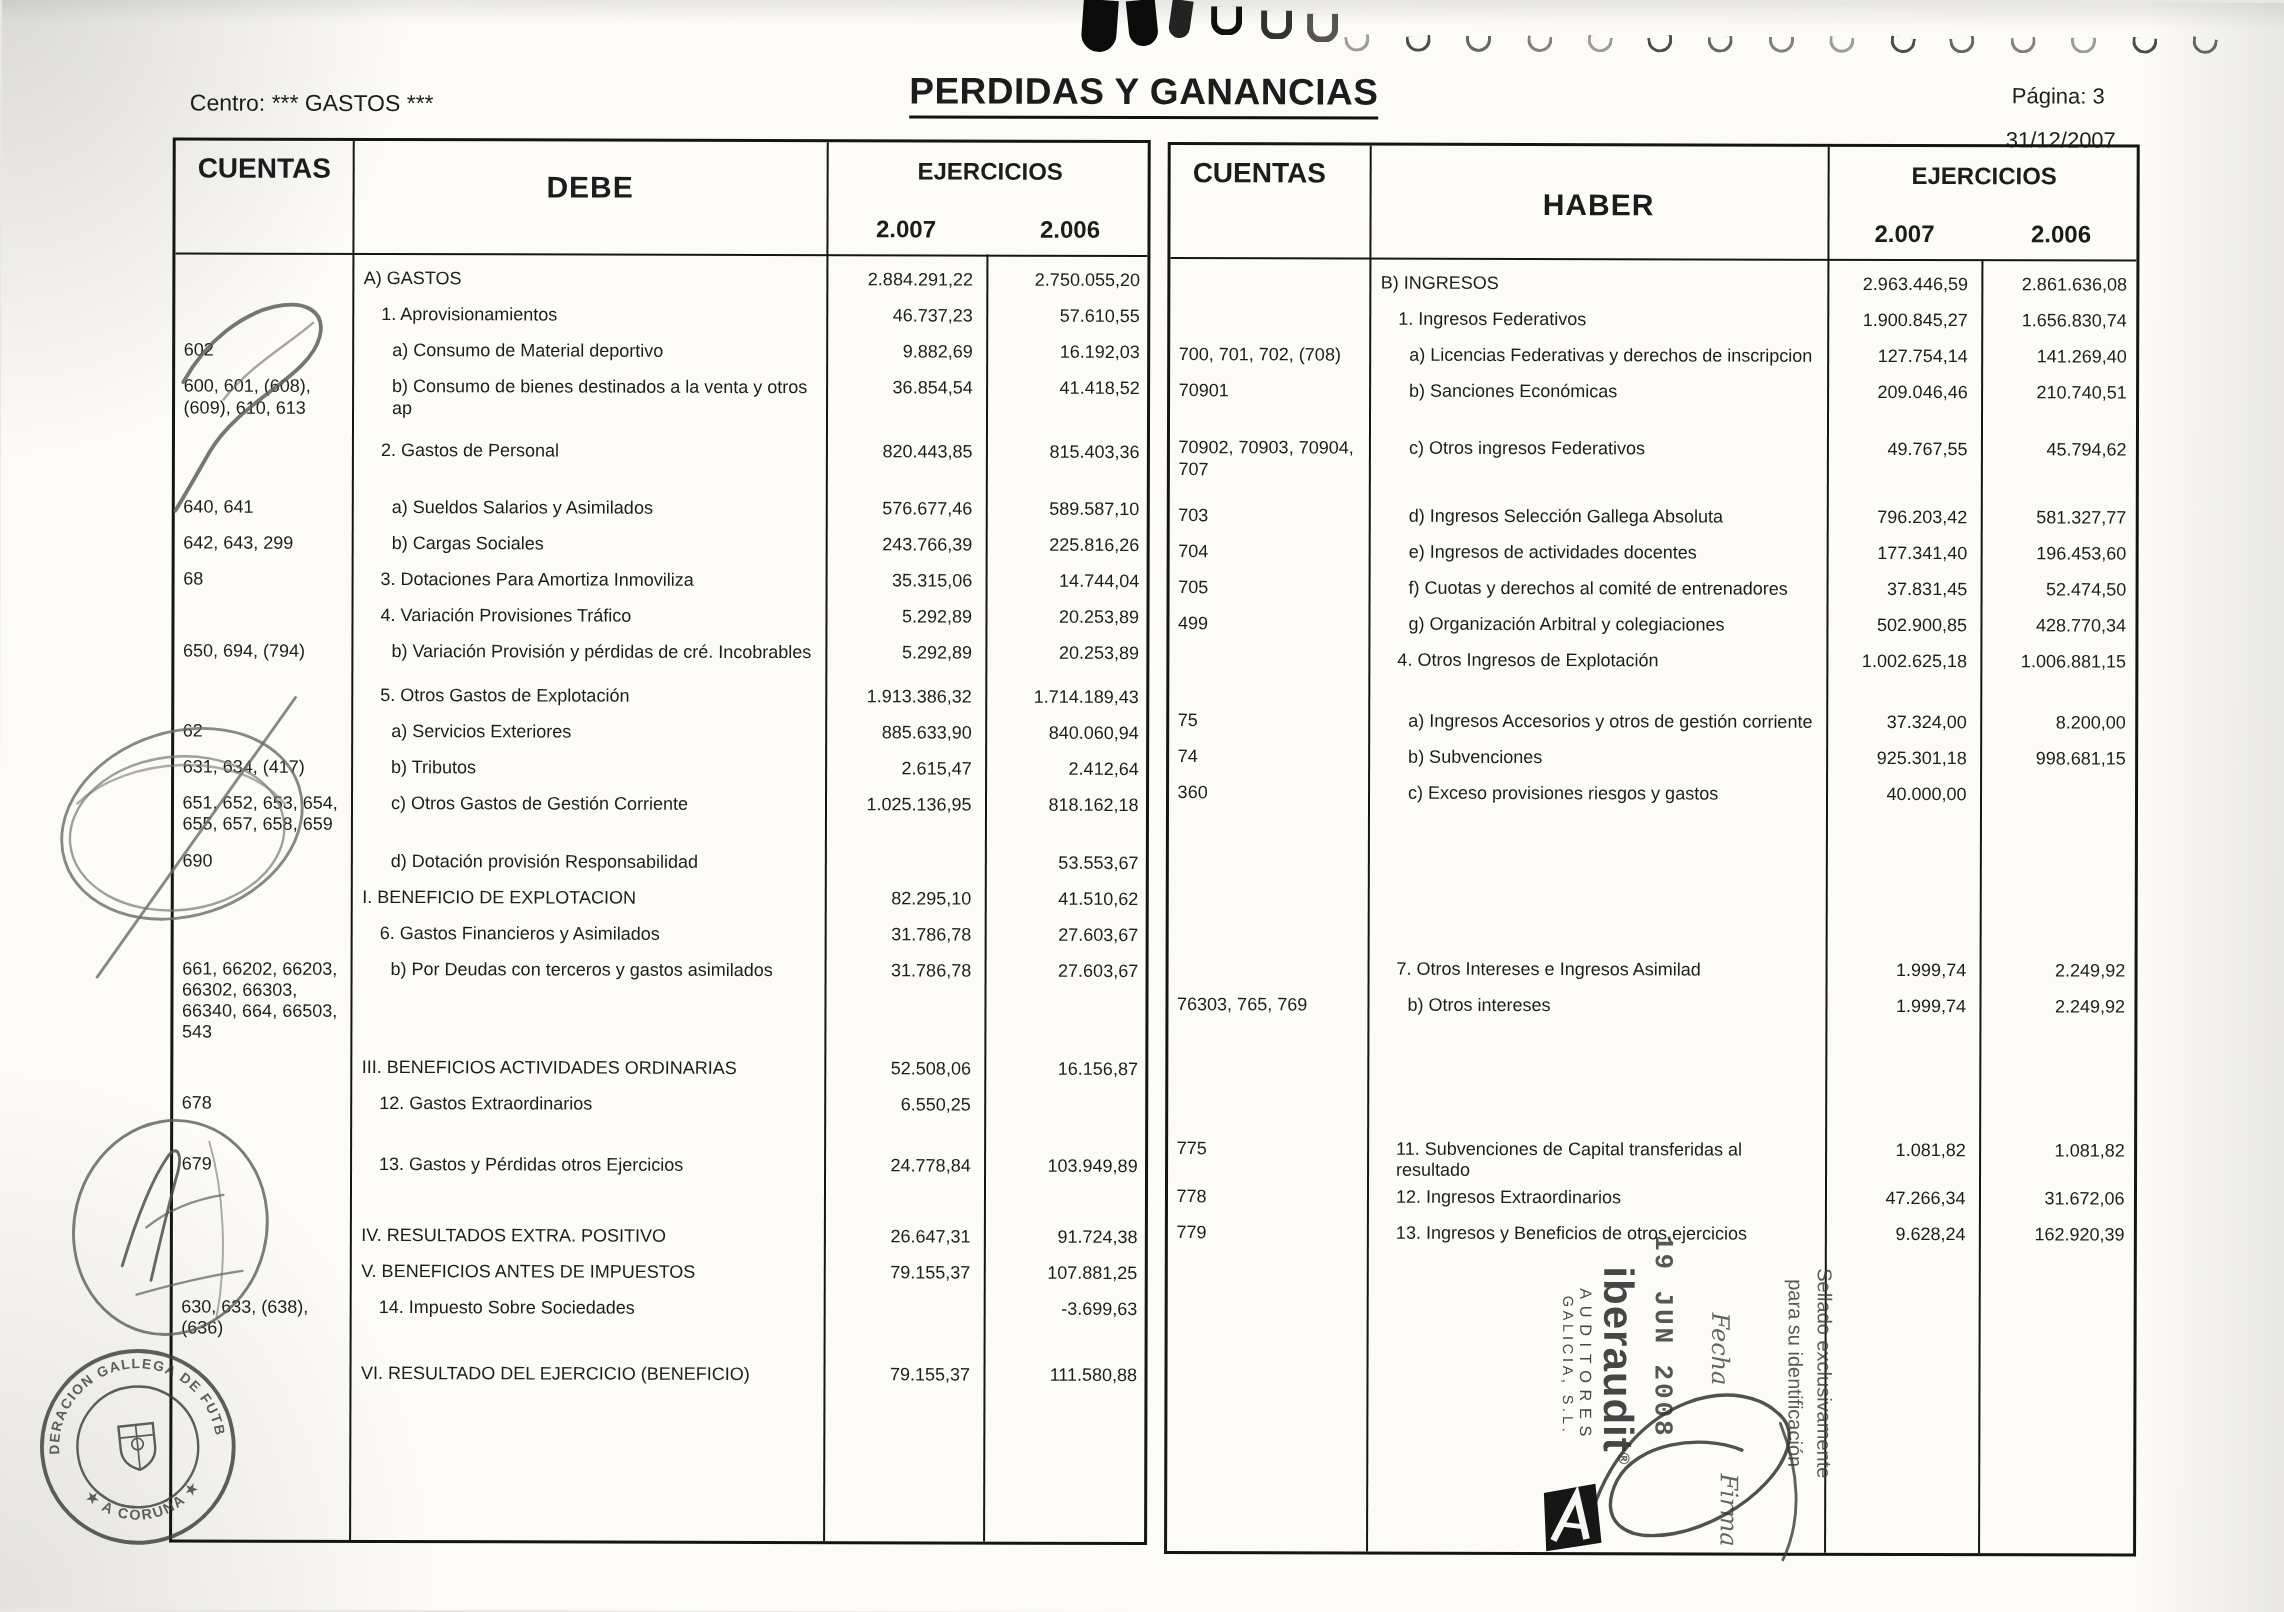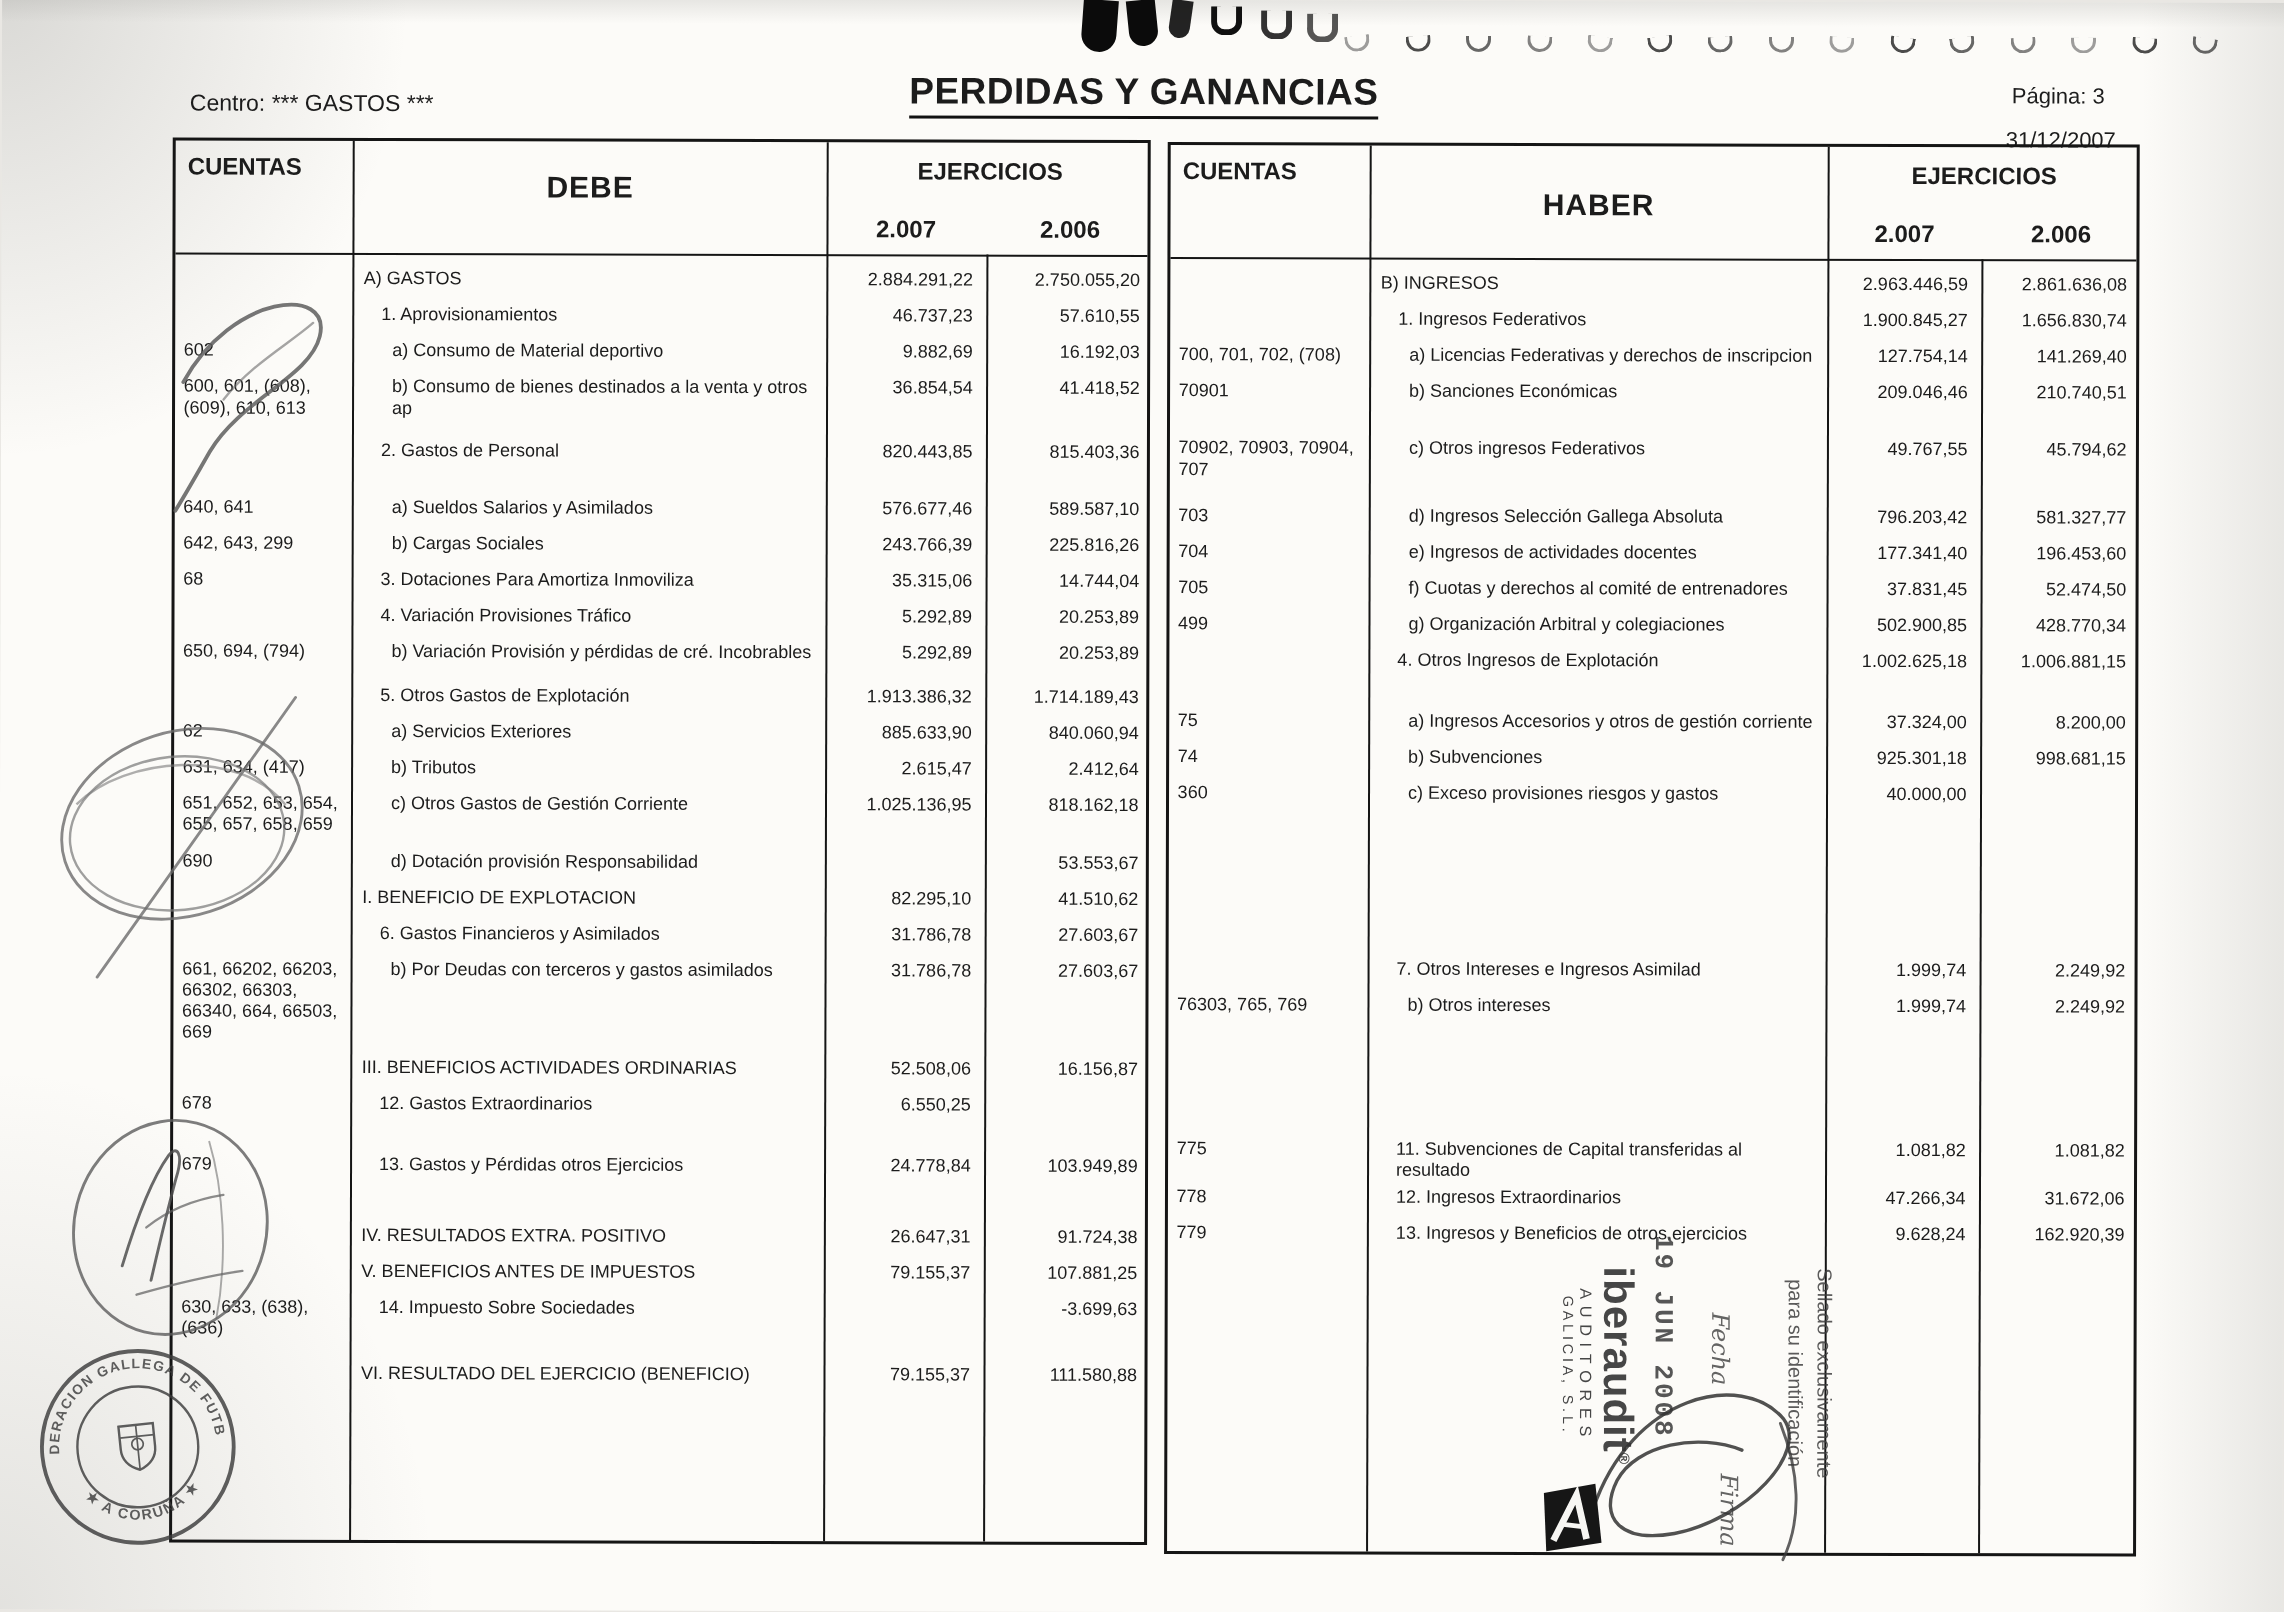--- a/index.html
+++ b/index.html
@@ -37,21 +37,21 @@
 
   
   .fin-table { position:absolute; border:3.8px solid #151515; }
   #debe-table  { left:171px;  top:140px; width:978px; height:1405px; }
   #haber-table { left:1166px; top:142px; width:972px; height:1412px; }
   .vline { position:absolute; top:0; bottom:0; width:1.9px; background:#151515; }
   .vline.partial { top:112px; }
   .hline { position:absolute; left:0; right:0; top:112px; height:1.9px; background:#151515; }
 
   .t-head { position:absolute; left:0; top:0; right:0; height:112px; }
-  .th-cuentas { position:absolute; left:12px; top:11.5px; font-size:24px; font-weight:bold; }
+  .th-cuentas { position:absolute; left:22px; top:11.5px; font-size:28px; font-weight:bold; }
   .th-title   { position:absolute; text-align:center; font-size:30px; font-weight:bold; letter-spacing:1px; }
   .th-ej      { position:absolute; text-align:center; font-size:24px; font-weight:bold; }
   .th-year    { position:absolute; text-align:center; font-size:24px; font-weight:bold; }
 
   #debe-table  .th-title { left:177px; width:475px; top:29px; }
   #debe-table  .th-ej    { left:651px; width:327px; top:15.4px; }
   #debe-table  .th-y1    { left:651px; width:159px; top:73px; }
   #debe-table  .th-y2    { left:811px; width:167px; top:73px; }
   #haber-table .th-title { left:199px; width:458px; top:42px; }
   #haber-table .th-ej    { left:657px; width:313px; top:15.4px; }
@@ -249,21 +249,21 @@
           <div class="c-v1">82.295,10</div>
           <div class="c-v2">41.510,62</div>
         </div>
         <div class="trow indent-1">
           <div class="c-cta"></div>
           <div class="c-lbl">6. Gastos Financieros y Asimilados</div>
           <div class="c-v1">31.786,78</div>
           <div class="c-v2">27.603,67</div>
         </div>
         <div class="trow indent-2">
-          <div class="c-cta">661, 66202, 66203, 66302, 66303, 66340, 664, 66503, 669</div>
+          <div class="c-cta">661, 66202, 66203, 66302, 66303, 66340, 664, 66503, 543</div>
           <div class="c-lbl">b) Por Deudas con terceros y gastos asimilados</div>
           <div class="c-v1">31.786,78</div>
           <div class="c-v2">27.603,67</div>
         </div>
         <div class="trow indent-0" style="margin-top: 7.7px;">
           <div class="c-cta"></div>
           <div class="c-lbl">III. BENEFICIOS ACTIVIDADES ORDINARIAS</div>
           <div class="c-v1">52.508,06</div>
           <div class="c-v2">16.156,87</div>
         </div>

